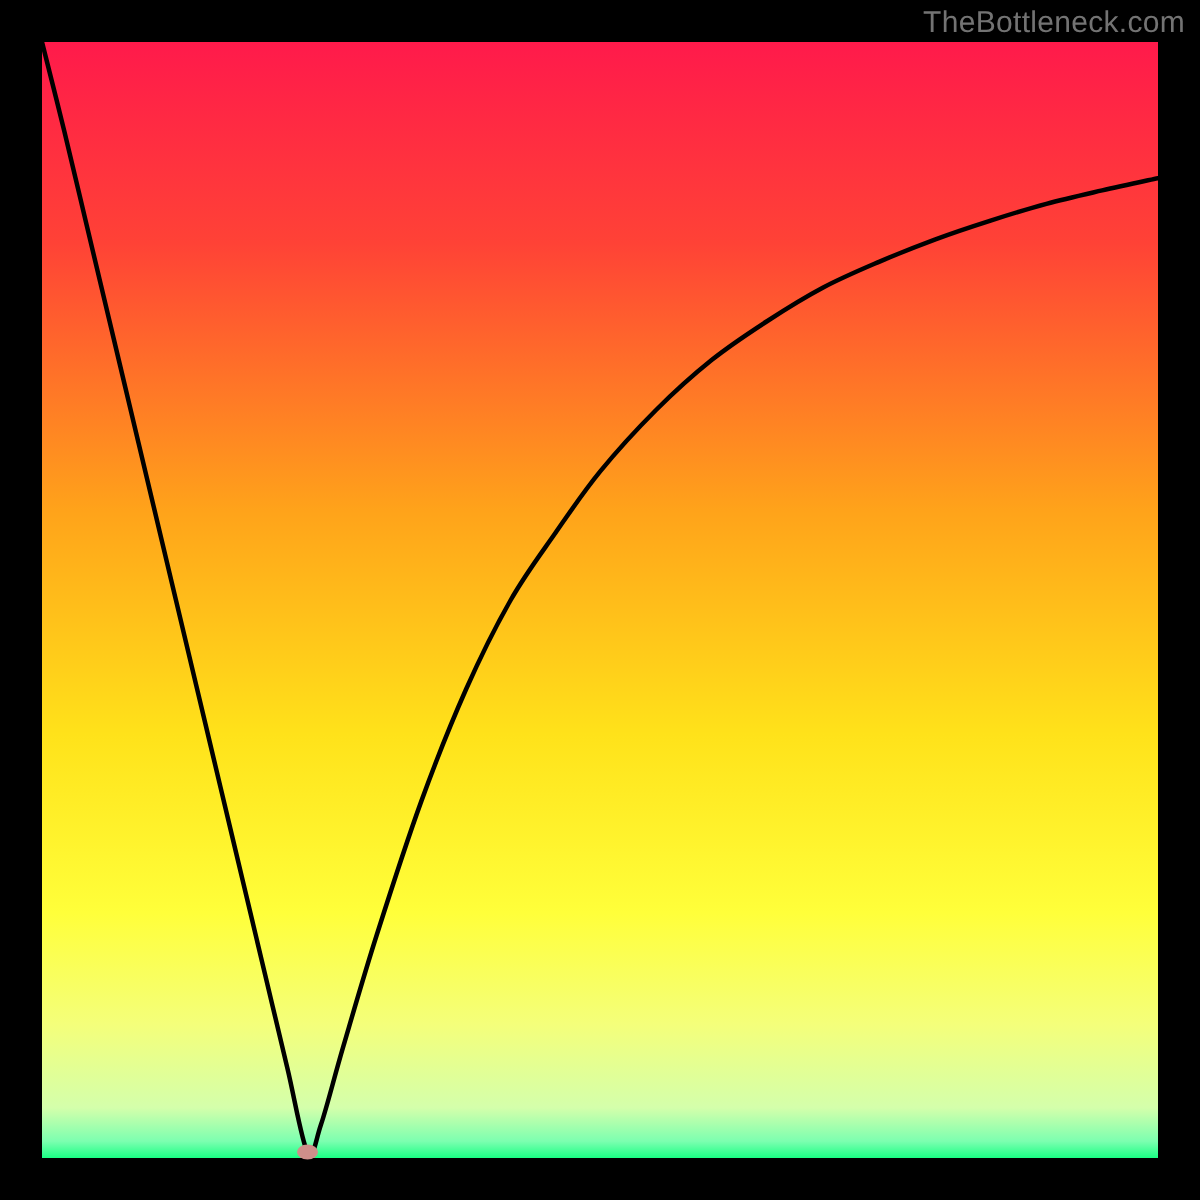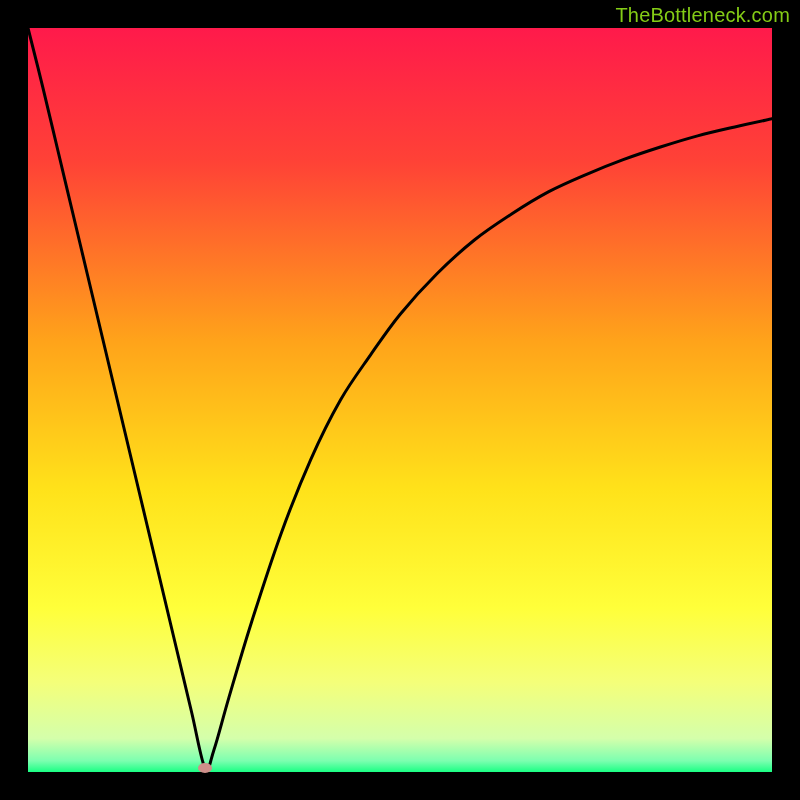--- a/index.html
+++ b/index.html
@@ -23,21 +23,21 @@
     position: absolute;
     left: 0;
     top: 0;
     width: 744px;
     height: 744px;
   }
   .watermark {
     position: absolute;
     top: 4px;
     right: 10px;
-    color: #84cc16;
+    color: #737373;
     font-size: 20px;
     font-weight: 500;
     letter-spacing: 0.2px;
     user-select: none;
   }
   .minimum-dot {
     position: absolute;
     width: 14px;
     height: 10px;
     border-radius: 50%;

